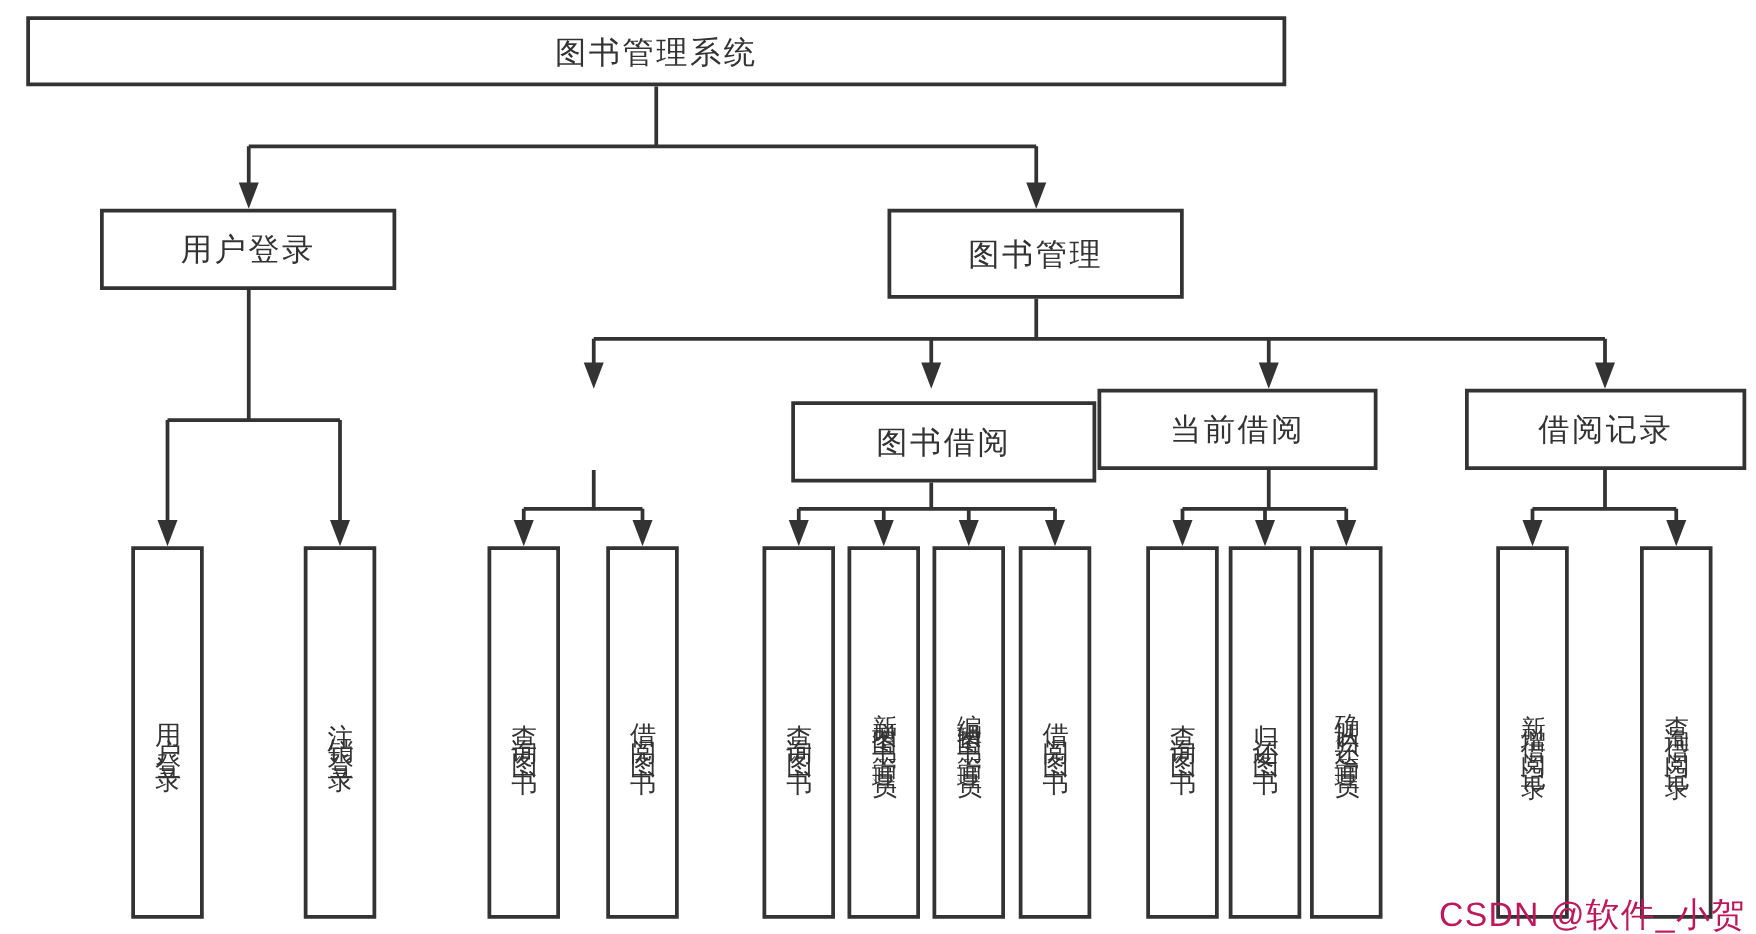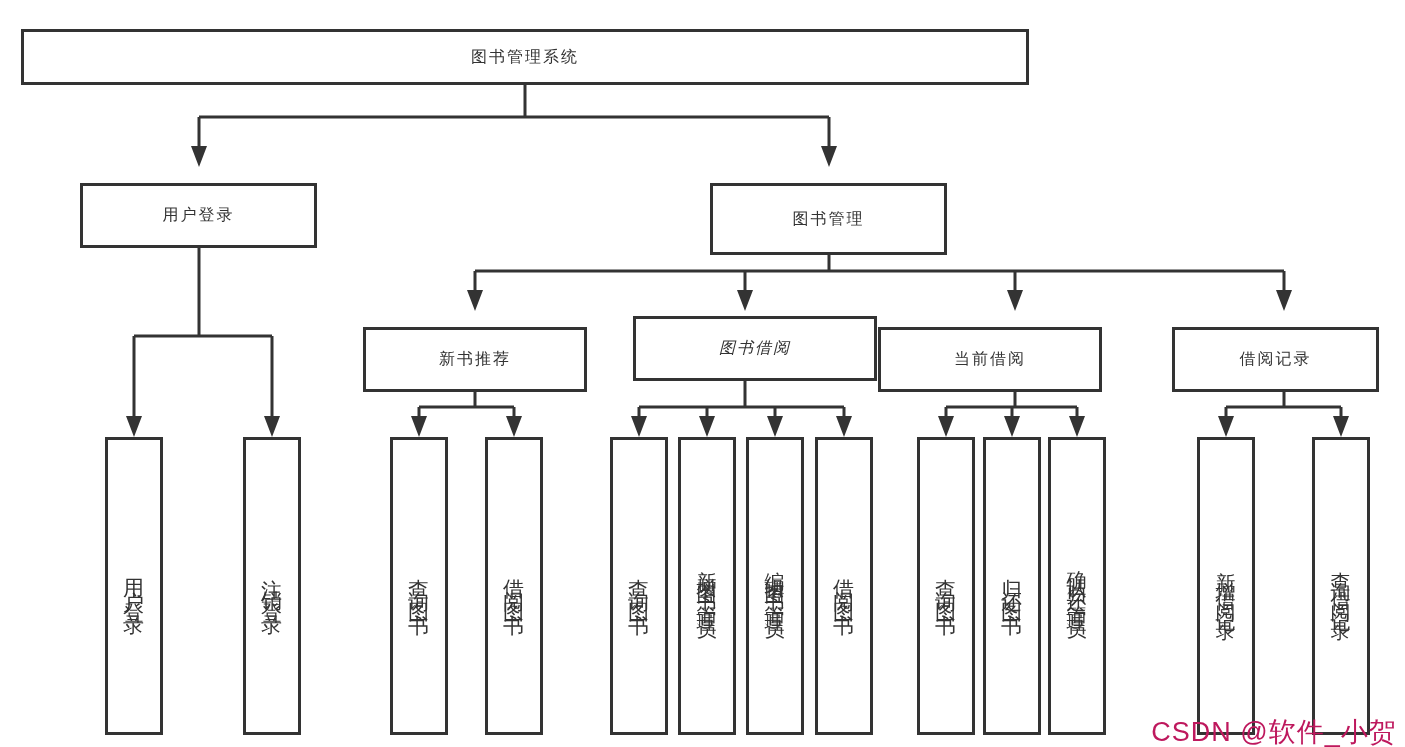--- a/index.html
+++ b/index.html
@@ -21,24 +21,23 @@
   }
 
   .hbox {
     position: absolute;
     background: #ffffff;
     border: 3px solid #333333;
     display: flex;
     align-items: center;
     justify-content: center;
     color: #333333;
-    font-size: 16px;
+    font-size: 25px;
     letter-spacing: 2px;
     z-index: 2;
-    margin-top: 16px;
   }
 
   .vbox {
     position: absolute;
     top: 437px;
     width: 58px;
     height: 298px;
     background: #ffffff;
     border: 3px solid #333333;
     display: flex;
@@ -112,30 +111,27 @@
     <span>图书管理系统</span>
   </div>
 
   <div class="hbox" style="left:80px; top:167px; width:237px; height:65px;">
     <span>用户登录</span>
   </div>
   <div class="hbox" style="left:710px; top:167px; width:237px; height:72px;">
     <span>图书管理</span>
   </div>
 
-  <div class="hbox" style="left:363px; top:311px; width:224px; height:65px;">
-    <span>新书推荐</span>
-  </div>
-  <div class="hbox" style="left:633px; top:300px; width:244px; height:65px;font-style:italic;">
+  <div class="hbox" style="left:633px; top:321px; width:244px; height:65px;">
     <span>图书借阅</span>
   </div>
   <div class="hbox" style="left:878px; top:311px; width:224px; height:65px;">
     <span>当前借阅</span>
   </div>
-  <div class="hbox" style="left:1172px; top:311px; width:207px; height:65px;">
+  <div class="hbox" style="left:1172px; top:311px; width:225px; height:65px;">
     <span>借阅记录</span>
   </div>
 
   <div class="vbox" style="left:105px;">
     <span class="vtext">用户登录</span>
   </div>
   <div class="vbox" style="left:243px;">
     <span class="vtext">注销登录</span>
   </div>
 

